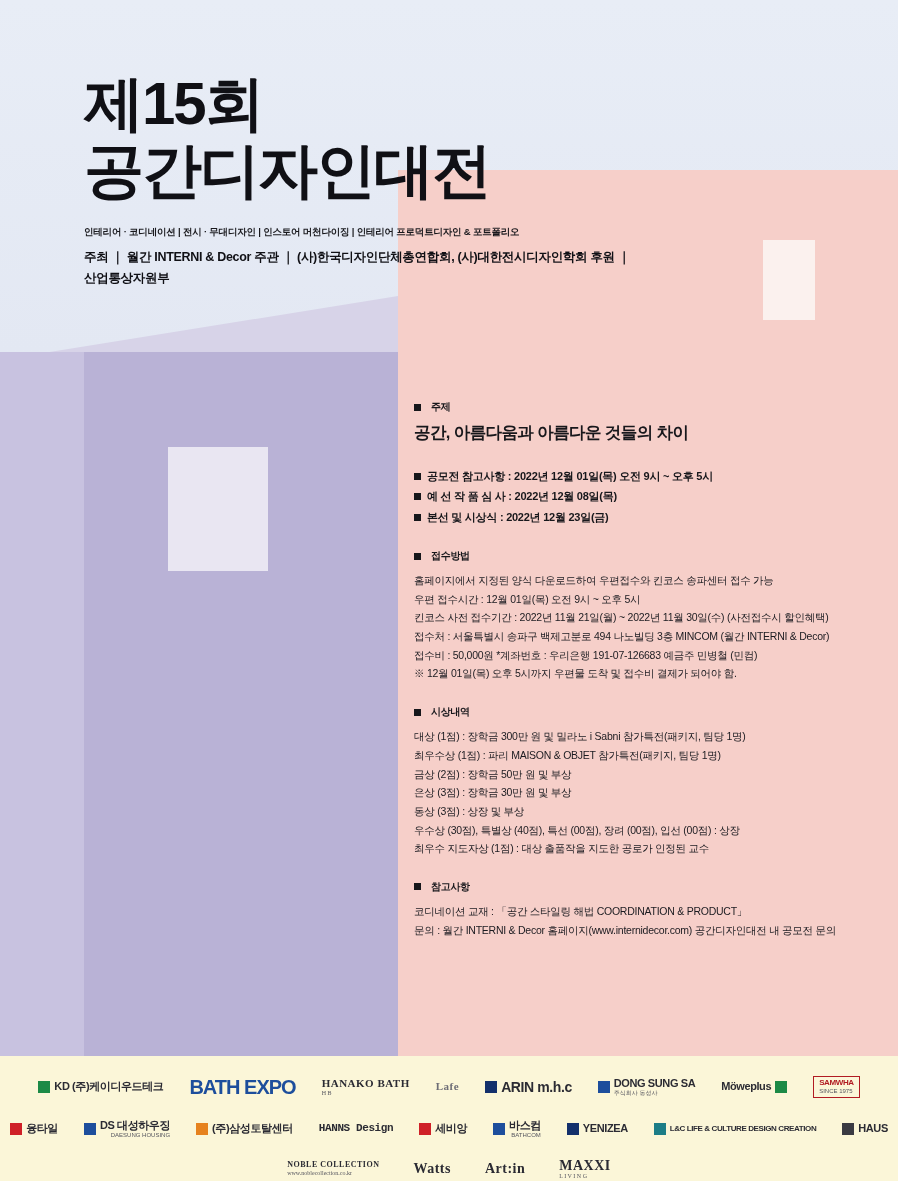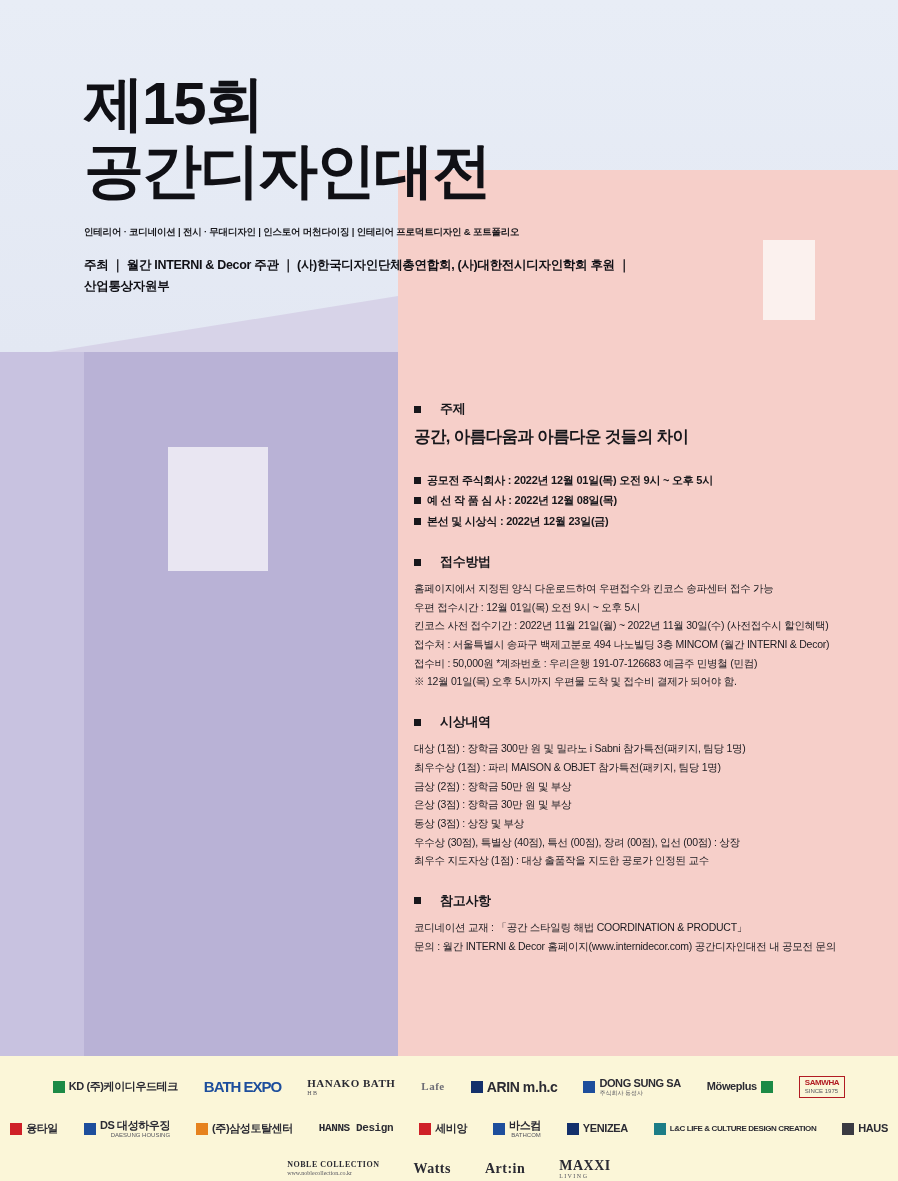--- a/index.html
+++ b/index.html
@@ -93,48 +93,48 @@
     white-space: pre-line;
   }
   .subtitle-strip {
     margin-top: 22px;
     font-size: 9.5px;
     font-weight: bold;
     letter-spacing: -0.2px;
     color: #18181c;
   }
   .org-block {
-    margin-top: 16px;
+    margin-top: 8px;
     font-size: 12.5px;
     font-weight: bold;
     line-height: 1.62;
     letter-spacing: -0.3px;
     color: #101015;
   }
 
   
   .body-col {
     position: absolute;
     left: 414px; top: 400px;
     width: 460px;
     color: #17171b;
   }
   .sec {
     margin-bottom: 22px;
   }
   .sec:last-child { margin-bottom: 0; }
 
   .sec-head {
-    font-size: 13px;
+    font-size: 10px;
     font-weight: bold;
     letter-spacing: -0.3px;
     margin: 0 0 8px 0;
     display: flex;
     align-items: center;
-    gap: 19px;
+    gap: 10px;
   }
   .sq {
     display: inline-block;
     width: 7px; height: 7px;
     background: #17171b;
     flex: 0 0 auto;
   }
   .theme-line {
     font-size: 16.5px;
     font-weight: bold;
@@ -218,21 +218,21 @@
   }
   .logo .stack { display: flex; flex-direction: column; line-height: 1.08; }
   .logo.boxed {
     border: 1px solid #b11b22;
     color: #b11b22;
     padding: 2px 5px;
     font-size: 8px;
   }
   .logo.expo {
     color: #1d4e9c;
-    font-size: 15px;
+    font-size: 20px;
     letter-spacing: -1px;
   }
   .logo.tiny { font-size: 8px; }
   .logo.gray { color: #6d6d76; }
 </style>
 </head>
 <body>
 
 <div class="poster">
 
@@ -262,21 +262,21 @@
         <span class="sq"></span>
         <span>주제</span>
       </div>
       <div class="theme-line">공간, 아름다움과 아름다운 것들의 차이</div>
     </div>
 
     <div class="sec">
       <ul class="kv-list">
         <li>
           <span class="sq"></span>
-          <span>공모전 주식회사 :  2022년 12월 01일(목) 오전 9시 ~ 오후 5시</span>
+          <span>공모전 참고사항 :  2022년 12월 01일(목) 오전 9시 ~ 오후 5시</span>
         </li>
         <li>
           <span class="sq"></span>
           <span>예 선 작 품 심 사 :  2022년 12월 08일(목)</span>
         </li>
         <li>
           <span class="sq"></span>
           <span>본선 및 시상식 :  2022년 12월 23일(금)</span>
         </li>
       </ul>

